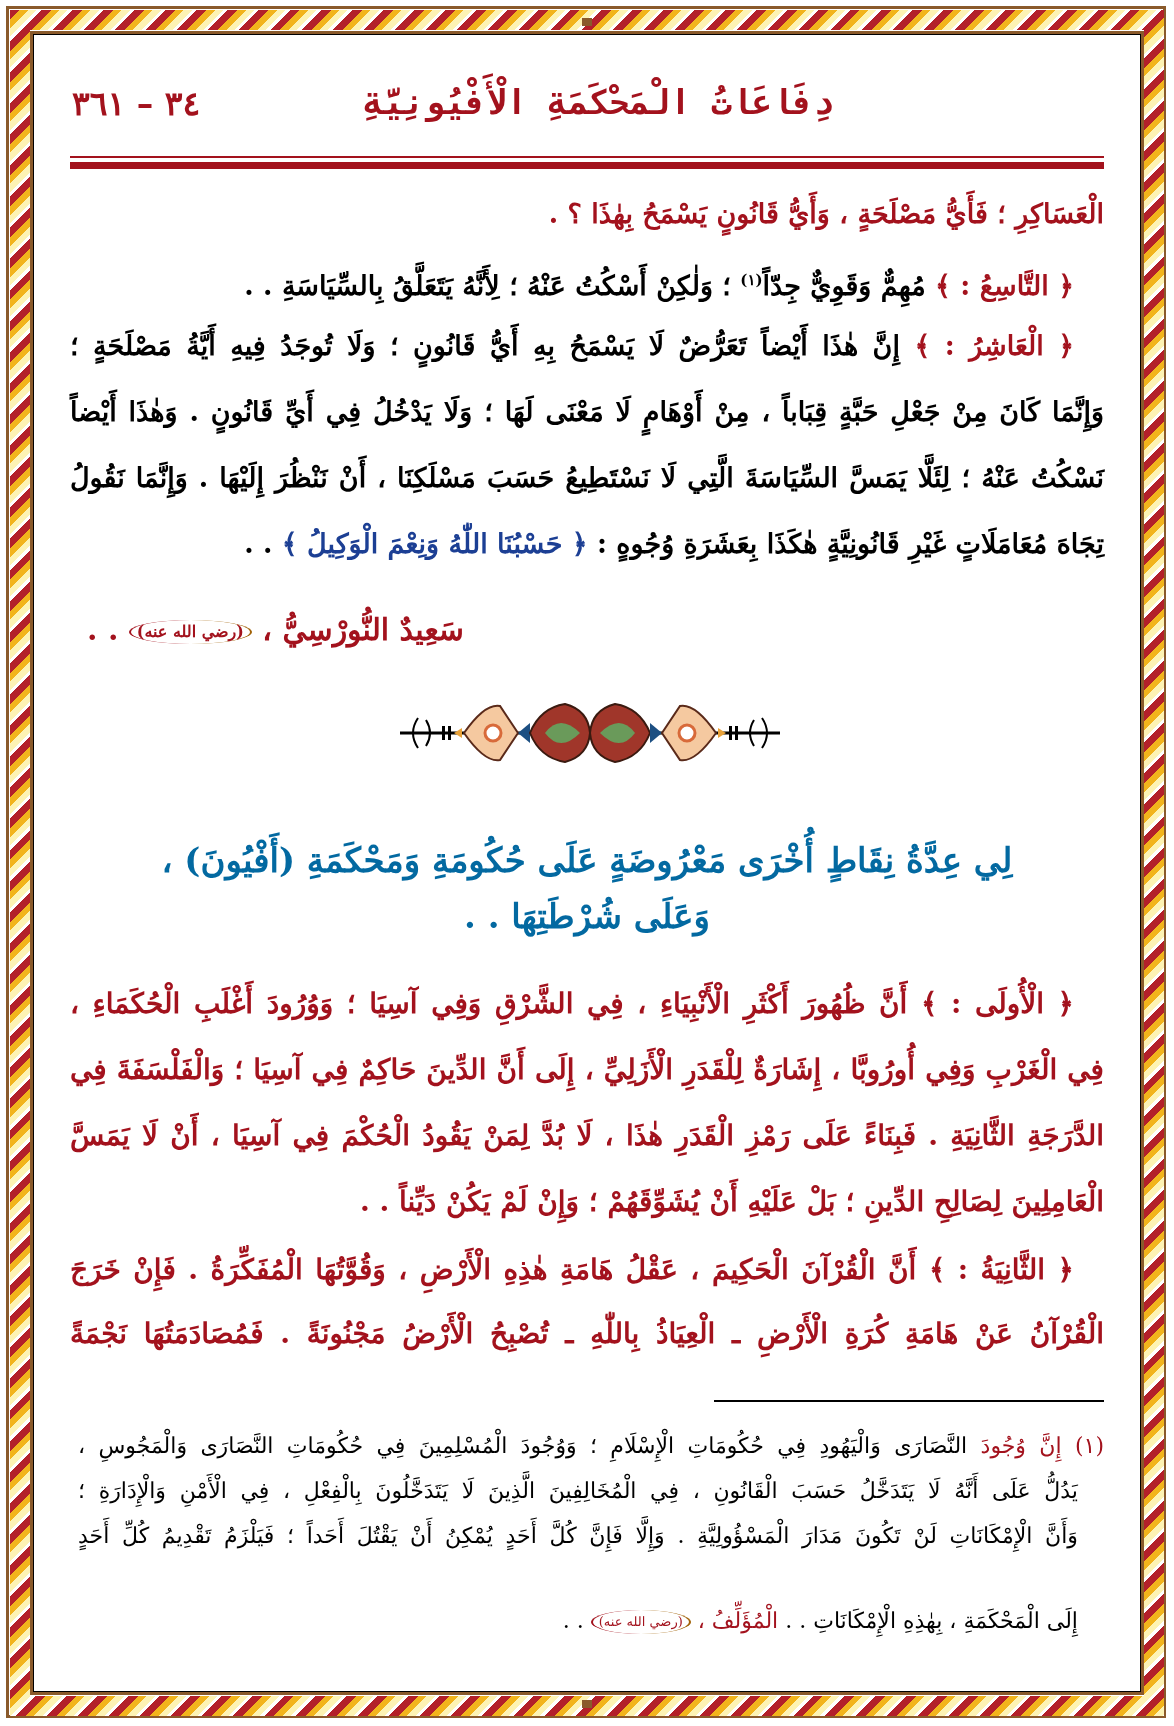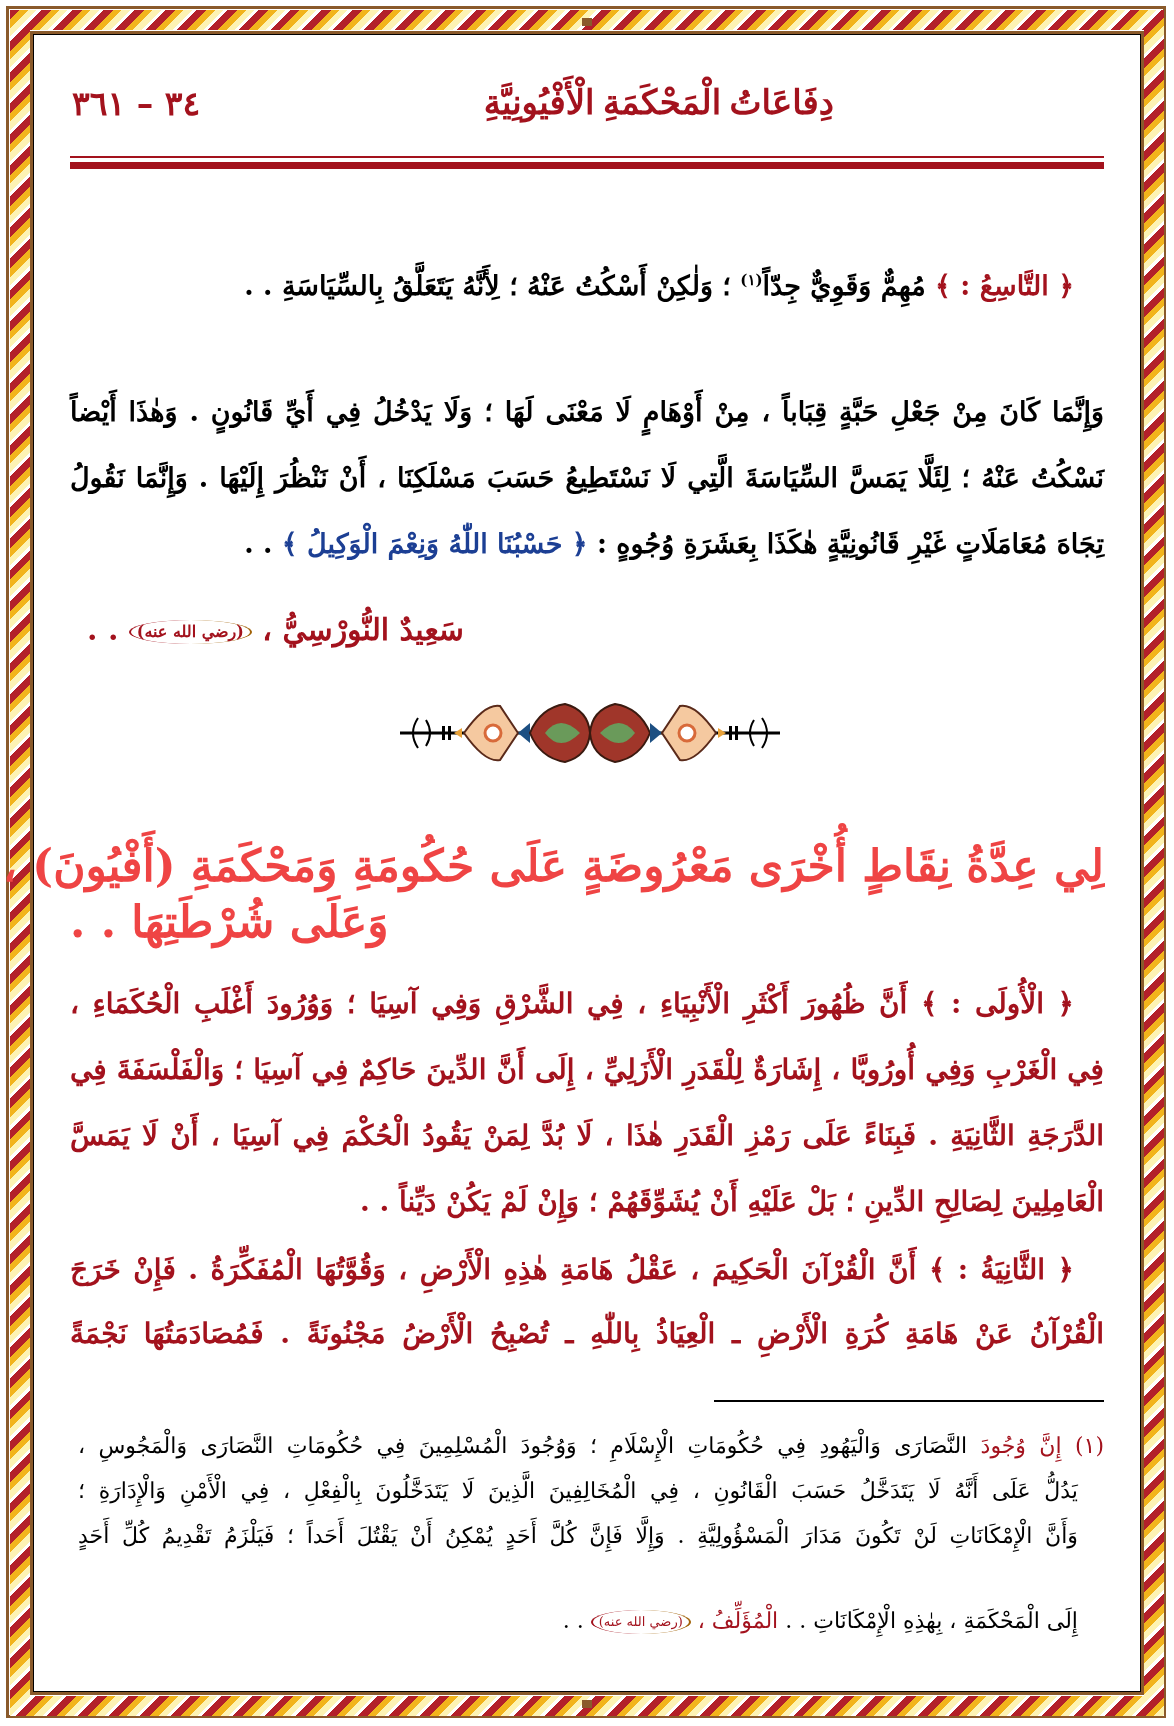--- a/index.html
+++ b/index.html
@@ -25,21 +25,21 @@
     position:absolute; left:8px; top:8px; width:1156px; height:1708px; box-sizing:border-box;
     border:1px solid #000; pointer-events:none;
   }
   .mid-tick { position:absolute; width:10px; height:8px; background:#8a5a2b; left:582px; }
 
   
   .page { position:absolute; left:70px; top:60px; width:1034px; height:1620px; direction:rtl; }
 
   .header { position:absolute; top:22px; left:0; right:0; height:60px; }
   .running-title {
-    position:absolute; right:270px; top:0; font-family:Liberation Serif, serif; font-weight:bold;
+    position:absolute; right:270px; top:0; font-family:Liberation Mono, monospace; font-weight:bold;
     font-size:34px; color:#a3121d; white-space:nowrap;
   }
   .page-number {
     position:absolute; left:2px; top:2px; font-family:"DejaVu Serif", serif; font-weight:bold;
     font-size:33px; color:#a3121d; direction:rtl; white-space:nowrap;
   }
   .header-rule-thin { position:absolute; top:96px; left:0; right:0; height:2px; background:#a3121d; }
   .header-rule-thick { position:absolute; top:102px; left:0; right:0; height:7px; background:#a3121d; }
 
   .line {
@@ -56,22 +56,22 @@
     font-size:30px; font-weight:bold; color:#a3121d; white-space:nowrap;
   }
   .honorific {
     display:inline-block; font-size:16px; line-height:16px; border-left:2px solid #a3121d; border-right:2px solid #a16207;
     border-radius:50%; padding:4px 6px; vertical-align:middle; color:#a3121d;
   }
 
   .divider-ornament { position:absolute; top:638px; left:320px; width:400px; height:70px; direction:ltr; }
 
   .section-title {
-    position:absolute; left:0; right:0; text-align:left; font-family:"DejaVu Serif", serif;
-    font-weight:bold; font-size:44px; color:#ef4444; white-space:nowrap;
+    position:absolute; left:0; right:0; text-align:center; font-family:"DejaVu Serif", serif;
+    font-weight:bold; font-size:34px; color:#0369a1; white-space:nowrap;
   }
 
   .red-para { color:#a3121d; font-size:28px; }
 
   .footnote-rule { position:absolute; top:1340px; left:0; width:390px; height:2px; background:#000; }
   .fn-line {
     position:absolute; left:8px; right:0; font-family:"DejaVu Serif", serif; font-size:22px;
     line-height:32px; color:#000; white-space:nowrap; text-align:justify; text-align-last:justify; font-weight:normal;
   }
   .fn-line.short { text-align-last:right;margin-top:40px; }
@@ -88,27 +88,34 @@
 
 <div class="page">
 
   <div class="header">
     <div class="running-title">دِفَاعَاتُ الْمَحْكَمَةِ الْأَفْيُونِيَّةِ</div>
     <div class="page-number">٣٤ – ٣٦١</div>
   </div>
   <div class="header-rule-thin"></div>
   <div class="header-rule-thick"></div>
 
+  <div class="line short red" style="top:134px">
+    <span>الْعَسَاكِرِ ؛ فَأَيُّ مَصْلَحَةٍ ، وَأَيُّ قَانُونٍ يَسْمَحُ بِهٰذَا ؟ .</span>
+  </div>
 
   <div class="line short" style="top:200px;padding-right:30px">
     <span class="red">﴿ التَّاسِعُ : ﴾</span>
     <span>مُهِمٌّ وَقَوِيٌّ جِدّاً</span><sup style="font-size:15px">(١)</sup>
     <span>؛ وَلٰكِنْ أَسْكُتُ عَنْهُ ؛ لِأَنَّهُ يَتَعَلَّقُ بِالسِّيَاسَةِ . .</span>
   </div>
 
+  <div class="line" style="top:266px;padding-right:30px">
+    <span class="red">﴿ الْعَاشِرُ : ﴾</span>
+    <span>إِنَّ هٰذَا أَيْضاً تَعَرُّضٌ لَا يَسْمَحُ بِهِ أَيُّ قَانُونٍ ؛ وَلَا تُوجَدُ فِيهِ أَيَّةُ مَصْلَحَةٍ ؛</span>
+  </div>
   <div class="line" style="top:332px">
     <span>وَإِنَّمَا كَانَ مِنْ جَعْلِ حَبَّةٍ قِبَاباً ، مِنْ أَوْهَامٍ لَا مَعْنَى لَهَا ؛ وَلَا يَدْخُلُ فِي أَيِّ قَانُونٍ . وَهٰذَا أَيْضاً</span>
   </div>
   <div class="line" style="top:398px">
     <span>نَسْكُتُ عَنْهُ ؛ لِئَلَّا يَمَسَّ السِّيَاسَةَ الَّتِي لَا نَسْتَطِيعُ حَسَبَ مَسْلَكِنَا ، أَنْ نَنْظُرَ إِلَيْهَا . وَإِنَّمَا نَقُولُ</span>
   </div>
   <div class="line short" style="top:464px">
     <span>تِجَاهَ مُعَامَلَاتٍ غَيْرِ قَانُونِيَّةٍ هٰكَذَا بِعَشَرَةِ وُجُوهٍ :</span>
     <span class="blue">﴿ حَسْبُنَا اللّٰهُ وَنِعْمَ الْوَكِيلُ ﴾</span>
     <span>. .</span>

